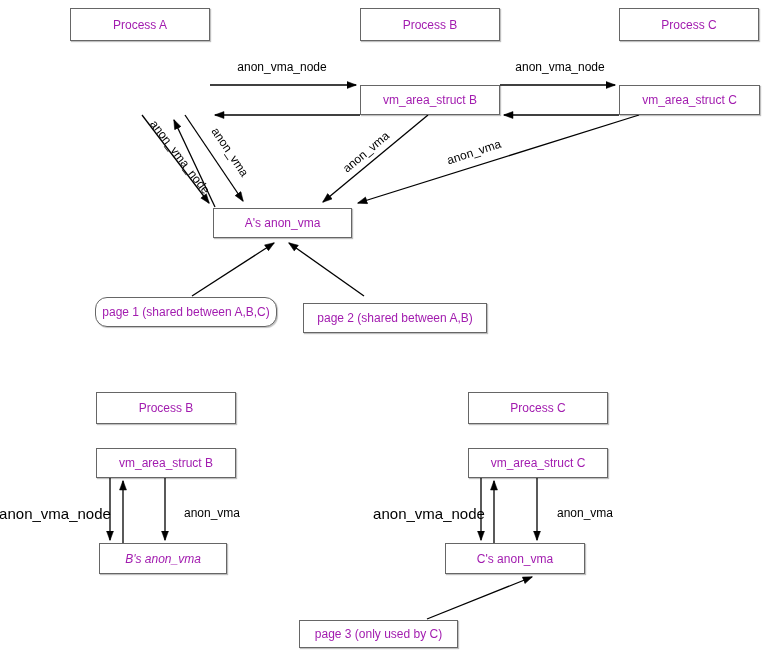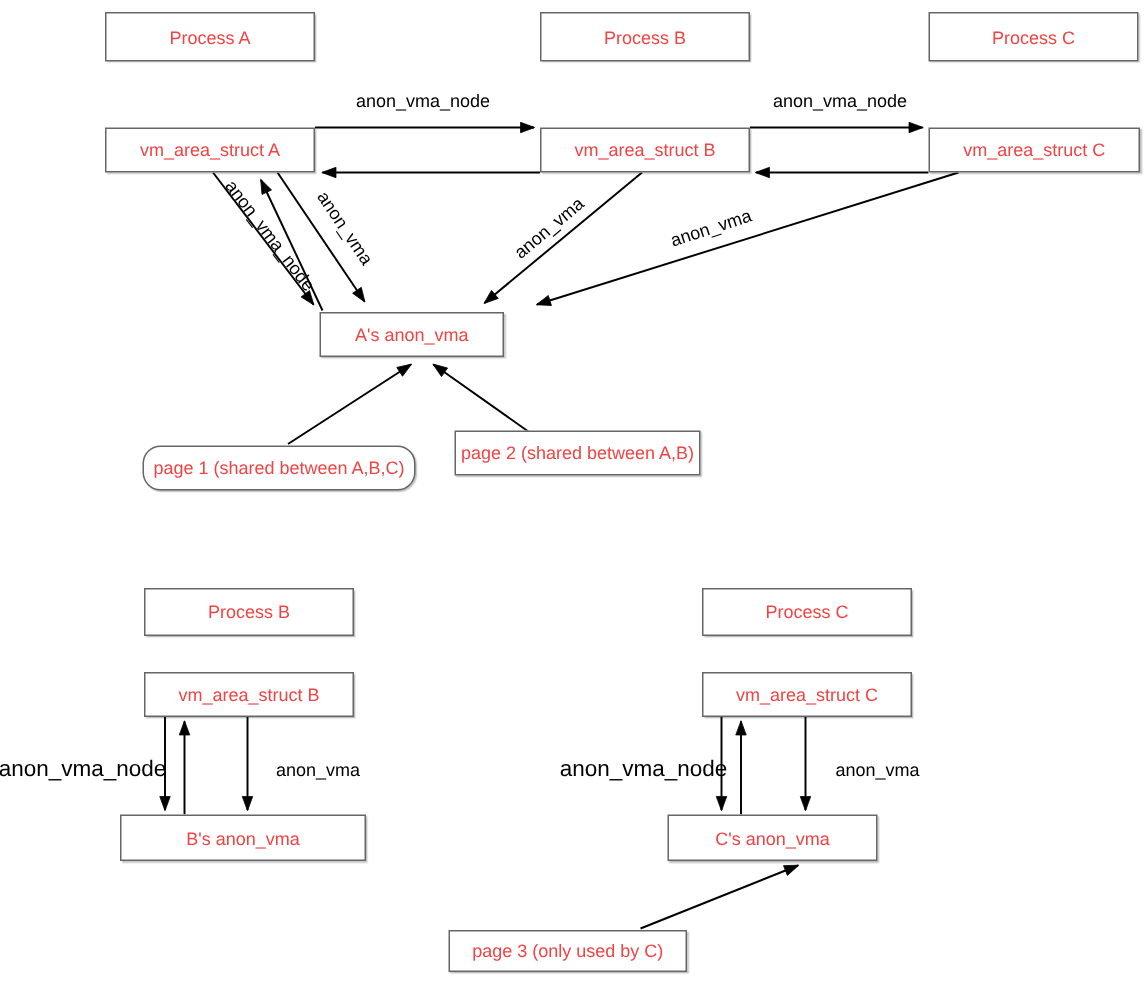--- a/index.html
+++ b/index.html
@@ -24,21 +24,21 @@
   .node {
     position: absolute;
     box-sizing: border-box;
     background: #ffffff;
     border: 1.5px solid #666666;
     box-shadow: 1px 1px 1px rgba(0,0,0,0.25);
     display: flex;
     align-items: center;
     justify-content: center;
     font-size: 12px;
-    color: #ef4444;
+    color: #a21caf;
     white-space: nowrap;
     text-align: left;
   }
   .elabel {
     position: absolute;
     font-size: 12px;
     color: #000000;
     white-space: nowrap;
     transform: translate(-50%, -50%);
   }
@@ -88,48 +88,45 @@
   <div class="node" style="left:70px; top:8px; width:140px; height:33px;">
     <span>Process A</span>
   </div>
   <div class="node" style="left:360px; top:8px; width:140px; height:33px;">
     <span>Process B</span>
   </div>
   <div class="node" style="left:619px; top:8px; width:140px; height:33px;">
     <span>Process C</span>
   </div>
 
-  <div class="node" style="left:70px; top:85px; width:140px; height:30px;">
-    <span>vm_area_struct A</span>
-  </div>
   <div class="node" style="left:360px; top:85px; width:140px; height:30px;">
     <span>vm_area_struct B</span>
   </div>
   <div class="node" style="left:619px; top:85px; width:141px; height:30px;">
     <span>vm_area_struct C</span>
   </div>
 
-  <div class="node" style="left:213px; top:208px; width:123px; height:30px;">
+  <div class="node" style="left:213px; top:208px; width:139px; height:30px;">
     <span>A's anon_vma</span>
   </div>
 
   <div class="node" style="left:95px; top:297px; width:182px; height:30px;border-radius:12px;">
     <span>page 1 (shared between A,B,C)</span>
   </div>
-  <div class="node" style="left:303px; top:287px; width:164px; height:30px;">
+  <div class="node" style="left:303px; top:303px; width:184px; height:30px;">
     <span>page 2 (shared between A,B)</span>
   </div>
 
   <div class="node" style="left:96px; top:392px; width:140px; height:32px;">
     <span>Process B</span>
   </div>
   <div class="node" style="left:96px; top:448px; width:140px; height:30px;">
     <span>vm_area_struct B</span>
   </div>
-  <div class="node" style="left:80px; top:543px; width:164px; height:31px;">
+  <div class="node" style="left:99px; top:543px; width:128px; height:31px;font-style:italic;">
     <span>B's anon_vma</span>
   </div>
 
   <div class="node" style="left:468px; top:392px; width:140px; height:32px;">
     <span>Process C</span>
   </div>
   <div class="node" style="left:468px; top:448px; width:140px; height:30px;">
     <span>vm_area_struct C</span>
   </div>
   <div class="node" style="left:445px; top:543px; width:140px; height:31px;">

